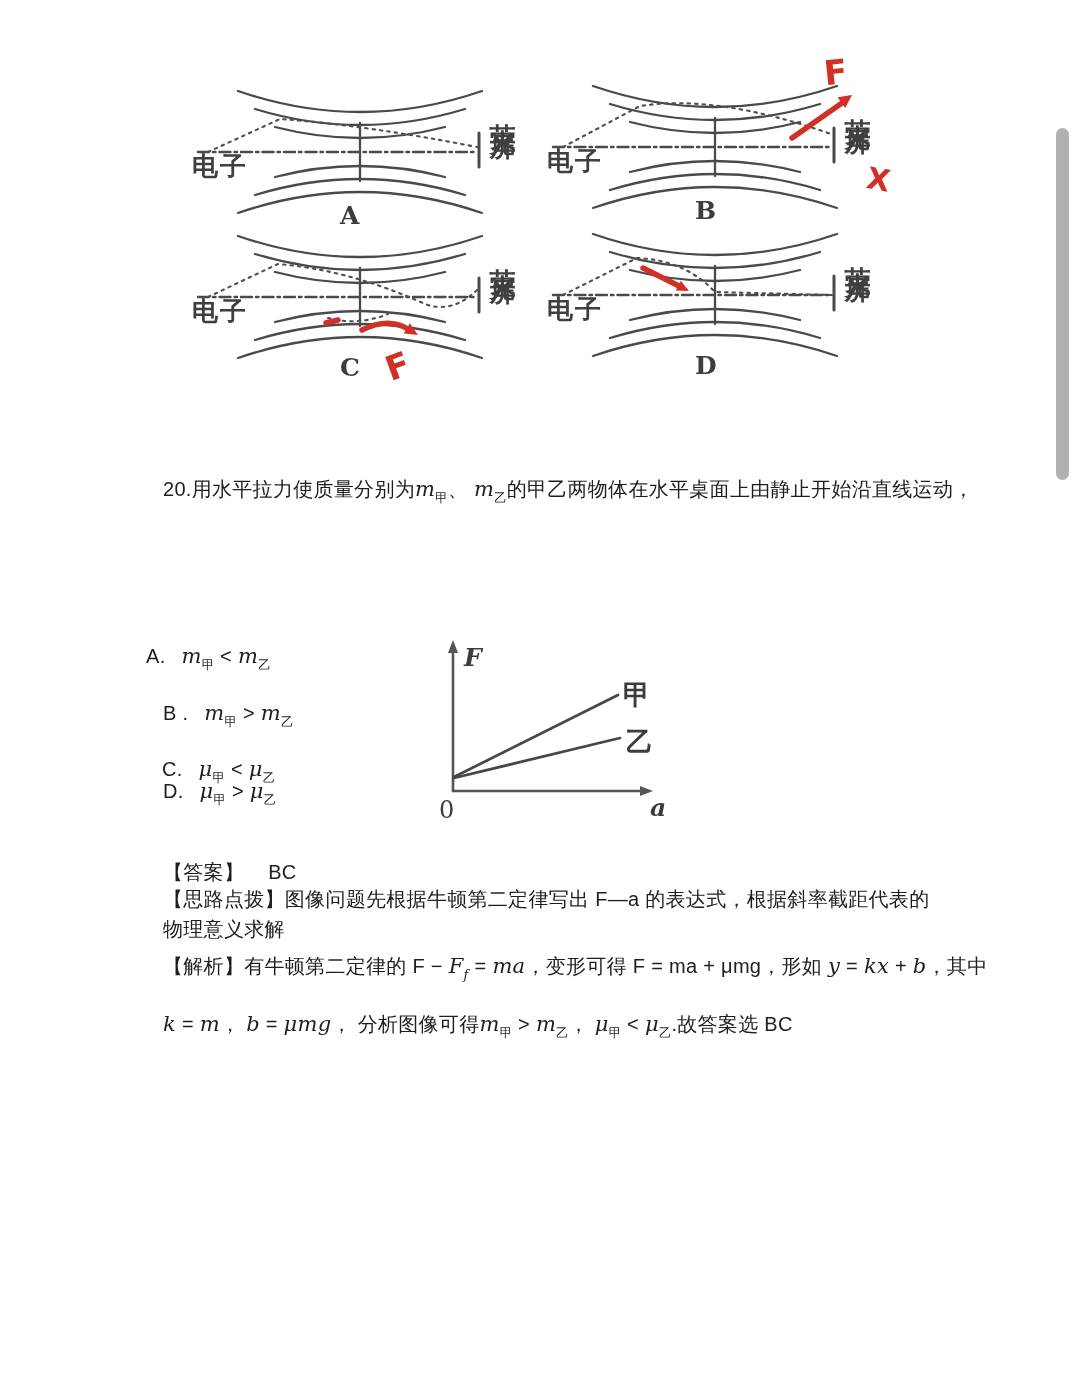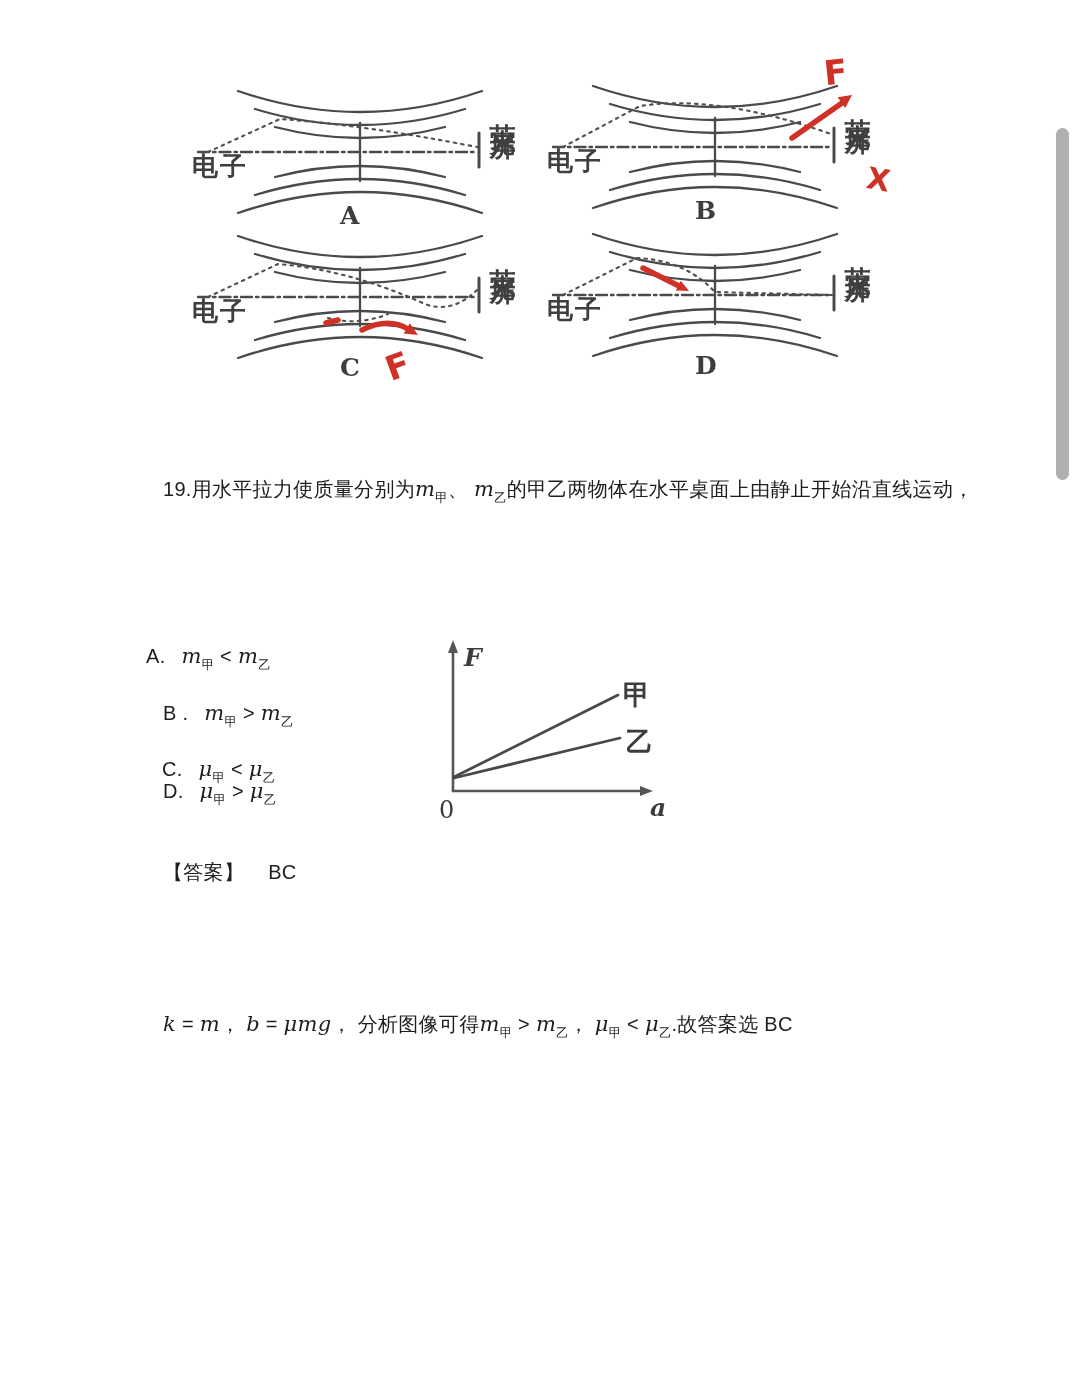--- a/index.html
+++ b/index.html
@@ -142,21 +142,21 @@
     </svg>
     <span class="elab">电子</span>
     <span class="slab">荧光屏</span>
     <span class="dlet">D</span>
     <svg class="redsvg" viewBox="0 0 340 180" width="340" height="180" style="position:absolute;left:0;top:0">
       <line x1="98" y1="50" x2="135" y2="68.5"></line>
       <polygon points="144,73 130.8,72.5 135.8,62.7"></polygon>
     </svg>
   </div>
 
-  <div class="txt" style="left:163px;top:476px"><span>19.用水平拉力使质量分别为</span><span class="mi">m</span><span class="msub">甲</span><span>、 </span><span class="mi">m</span><span class="msub">乙</span><span>的甲乙两物体在水平桌面上由静止开始沿直线运动，</span></div>
+  <div class="txt" style="left:163px;top:476px"><span>20.用水平拉力使质量分别为</span><span class="mi">m</span><span class="msub">甲</span><span>、 </span><span class="mi">m</span><span class="msub">乙</span><span>的甲乙两物体在水平桌面上由静止开始沿直线运动，</span></div>
 
   <div class="txt" style="left:146px;top:644px"><span class="optl">A.</span><span class="mi">m</span><span class="msub">甲</span><span> &lt; </span><span class="mi">m</span><span class="msub">乙</span></div>
   <div class="txt" style="left:163px;top:701px"><span class="optl">B .</span><span class="mi">m</span><span class="msub">甲</span><span> &gt; </span><span class="mi">m</span><span class="msub">乙</span></div>
   <div class="txt" style="left:162px;top:757px"><span class="optl">C.</span><span class="mi">μ</span><span class="msub">甲</span><span> &lt; </span><span class="mi">μ</span><span class="msub">乙</span></div>
   <div class="txt" style="left:163px;top:779px"><span class="optl">D.</span><span class="mi">μ</span><span class="msub">甲</span><span> &gt; </span><span class="mi">μ</span><span class="msub">乙</span></div>
 
   <svg class="graph" width="240" height="195" viewBox="0 0 240 195">
     <line class="ax" x1="15" y1="155" x2="15" y2="14"></line>
     <polygon class="ah" points="15,4 10,17 20,17"></polygon>
     <line class="ax" x1="15" y1="155" x2="205" y2="155"></line>
@@ -167,18 +167,20 @@
     <text class="axlab" x="212" y="180">a</text>
     <text class="olab" x="1" y="182">0</text>
     <text class="serlab" x="185" y="68">甲</text>
     <text class="serlab" x="188" y="115">乙</text>
   </svg>
 
   <div class="txt" style="left:163px;top:859px">
     <span>【答案】</span><span class="ansv">BC</span>
   </div>
 
+  <div class="txt wrap" style="left:163px;top:884px;width:778px">【思路点拨】图像问题先根据牛顿第二定律写出 F—a 的表达式，根据斜率截距代表的物理意义求解</div>
 
+  <div class="txt" style="left:163px;top:953px"><span>【解析】有牛顿第二定律的 F − </span><span class="mi">F</span><span class="msubi">f</span><span> = </span><span class="mi">ma</span><span>，变形可得 F = ma + μmg，形如 </span><span class="mi">y</span><span> = </span><span class="mi">kx</span><span> + </span><span class="mi">b</span><span>，其中</span></div>
   <div class="txt" style="left:163px;top:1011px"><span class="mi">k</span><span> = </span><span class="mi">m</span><span>， </span><span class="mi">b</span><span> = </span><span class="mi">μmg</span><span>， 分析图像可得</span><span class="mi">m</span><span class="msub">甲</span><span> &gt; </span><span class="mi">m</span><span class="msub">乙</span><span>， </span><span class="mi">μ</span><span class="msub">甲</span><span> &lt; </span><span class="mi">μ</span><span class="msub">乙</span><span>.故答案选 BC</span></div>
 
   <div class="sb-thumb"></div>
 
 </div>
 
 </body></html>

